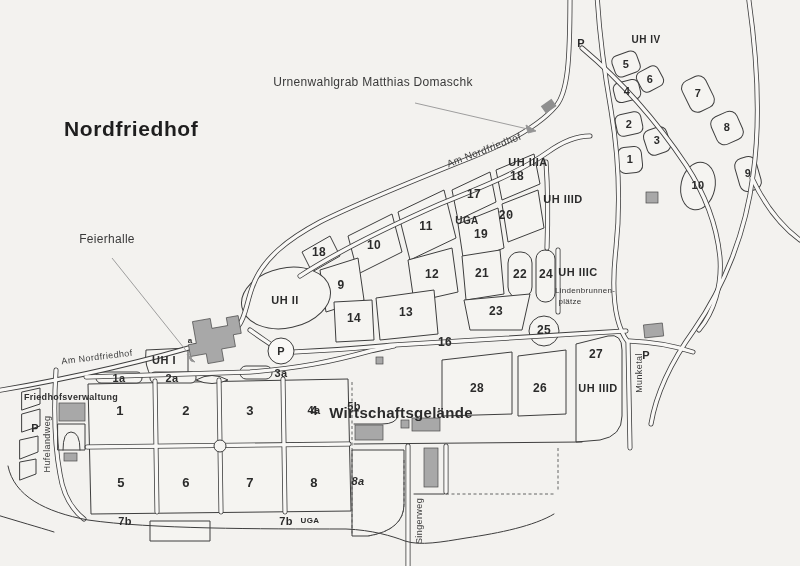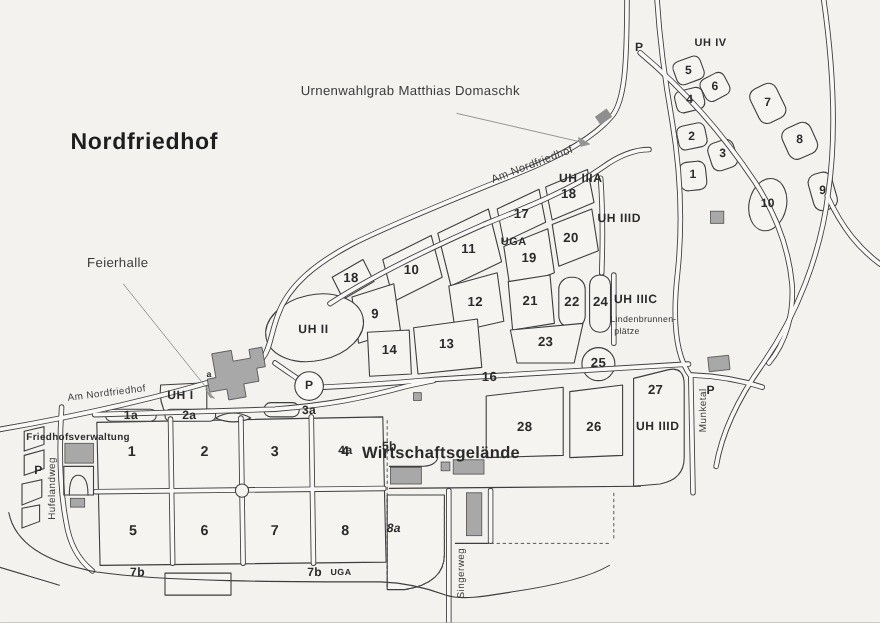--- a/index.html
+++ b/index.html
@@ -193,21 +193,21 @@
       <div class="map-label section-label" style="left: 727px; top: 127px; font-size: 11px;">8</div>
       <div class="map-label section-label" style="left: 630px; top: 159px; font-size: 11px;">1</div>
       <div class="map-label section-label" style="left: 748px; top: 173px; font-size: 11px;">9</div>
       <div class="map-label section-label" style="left: 698px; top: 185px; font-size: 11px;">10</div>
       <div class="map-label section-label" style="left: 319px; top: 252px;">18</div>
       <div class="map-label section-label" style="left: 374px; top: 245px;">10</div>
       <div class="map-label section-label" style="left: 426px; top: 226px;">11</div>
       <div class="map-label section-label" style="left: 474px; top: 194px;">17</div>
       <div class="map-label section-label" style="left: 517px; top: 176px;">18</div>
       <div class="map-label section-label" style="left: 481px; top: 234px;">19</div>
-      <div class="map-label section-label" style="left: 519px; top: 216px;">20</div>
+      <div class="map-label section-label" style="left: 506px; top: 216px; font-family: Liberation Mono, monospace;">20</div>
       <div class="map-label section-label" style="left: 341px; top: 285px;">9</div>
       <div class="map-label section-label" style="left: 432px; top: 274px;">12</div>
       <div class="map-label section-label" style="left: 482px; top: 273px;">21</div>
       <div class="map-label section-label" style="left: 520px; top: 274px;">22</div>
       <div class="map-label section-label" style="left: 546px; top: 274px;">24</div>
       <div class="map-label section-label" style="left: 406px; top: 312px;">13</div>
       <div class="map-label section-label" style="left: 354px; top: 318px;">14</div>
       <div class="map-label section-label" style="left: 496px; top: 311px;">23</div>
       <div class="map-label section-label" style="left: 544px; top: 330px;">25</div>
       <div class="map-label section-label" style="left: 445px; top: 342px;">16</div>

